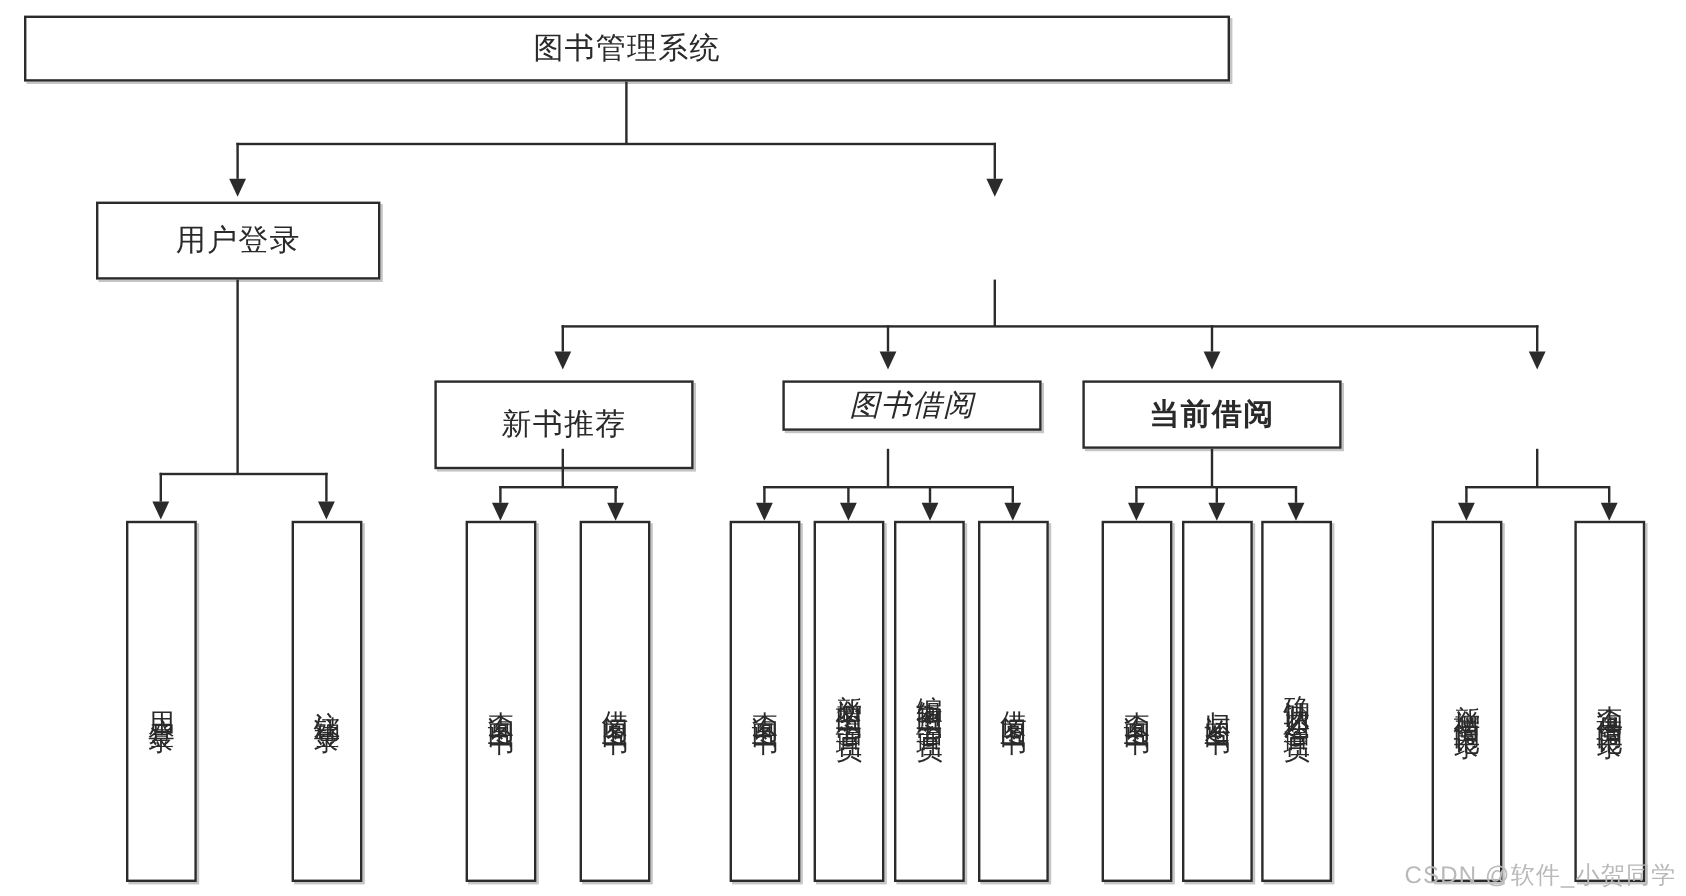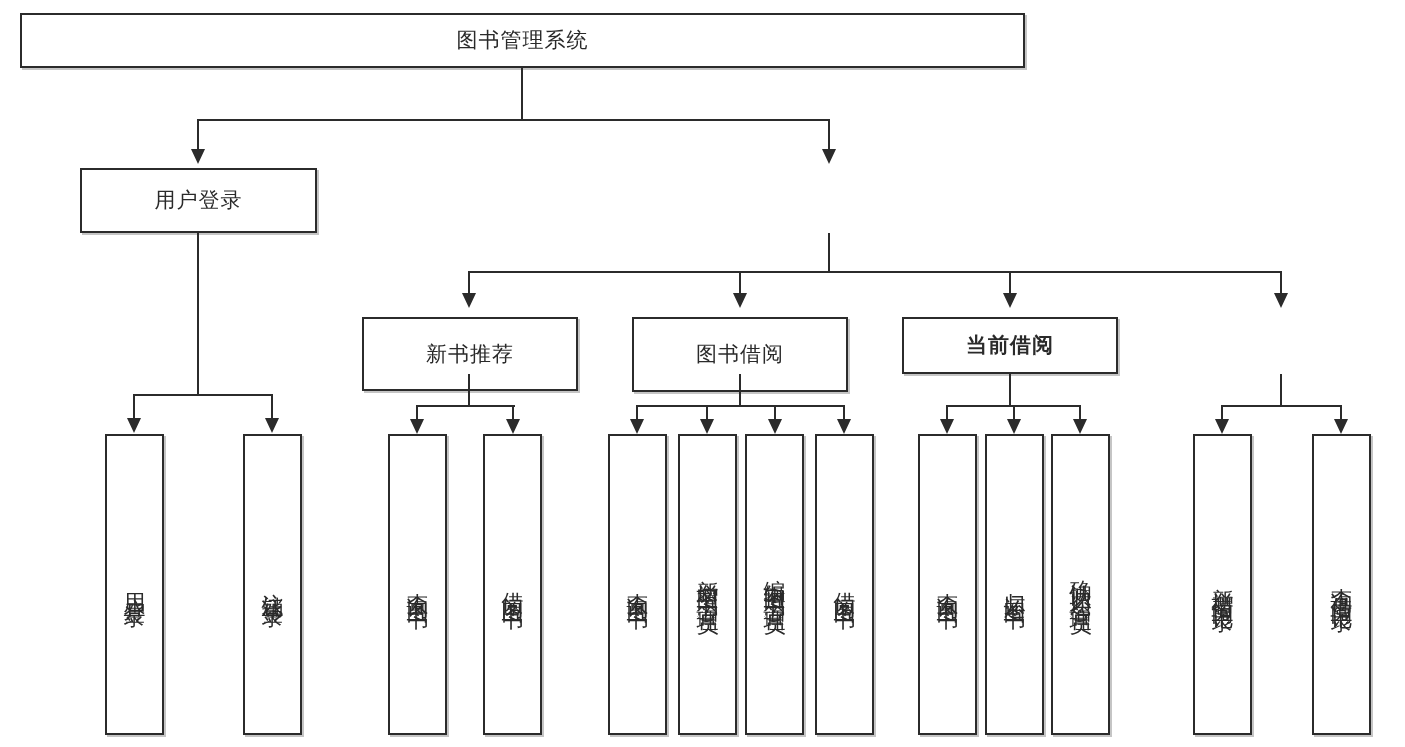--- a/index.html
+++ b/index.html
@@ -19,21 +19,21 @@
     position:absolute;
     box-sizing:border-box;
     background:#ffffff;
     border:2.4px solid #2b2b2b;
     display:flex;
     align-items:center;
     justify-content:center;
     box-shadow:2px 2px 0 rgba(150,150,150,.55);
   }
   .node .label{
-    font-size:21px;
+    font-size:25px;
     letter-spacing:1px;
     line-height:1.15;
     color:#2a2a2a;
     white-space:nowrap;
   }
   
   .node.vert{
     align-items:center;
     justify-content:center;
   }
@@ -114,21 +114,21 @@
 
   <div class="ln v" style="left:1009px;top:271px;height:22px;"></div>
   <div class="arrow" style="left:1003px;top:293px;"></div>
 
   <div class="ln v" style="left:1280px;top:271px;height:22px;"></div>
   <div class="arrow" style="left:1274px;top:293px;"></div>
 
   <div class="node" style="left:362px;top:317px;width:216px;height:74px;">
     <span class="label">新书推荐</span>
   </div>
-  <div class="node" style="left:632px;top:317px;width:216px;height:75px;">
+  <div class="node" style="left:652px;top:317px;width:216px;height:42px;font-style:italic;">
     <span class="label">图书借阅</span>
   </div>
   <div class="node" style="left:902px;top:317px;width:216px;height:57px;font-weight:bold;">
     <span class="label">当前借阅</span>
   </div>
 
   <div class="ln v" style="left:468px;top:374px;height:32px;"></div>
   <div class="ln h" style="left:416px;top:405px;width:99px;"></div>
   <div class="ln v" style="left:416px;top:405px;height:14px;"></div>
   <div class="arrow" style="left:410px;top:419px;"></div>
@@ -199,14 +199,15 @@
     <span class="label">确认归还（管理员）</span>
   </div>
 
   <div class="node vert" style="left:1193px;top:434px;width:59px;height:301px;">
     <span class="label">新增借阅记录</span>
   </div>
   <div class="node vert" style="left:1312px;top:434px;width:59px;height:301px;">
     <span class="label">查询借阅记录</span>
   </div>
 
+  <div id="watermark">CSDN @软件_小贺同学</div>
 
 </div>
 
 </body></html>

